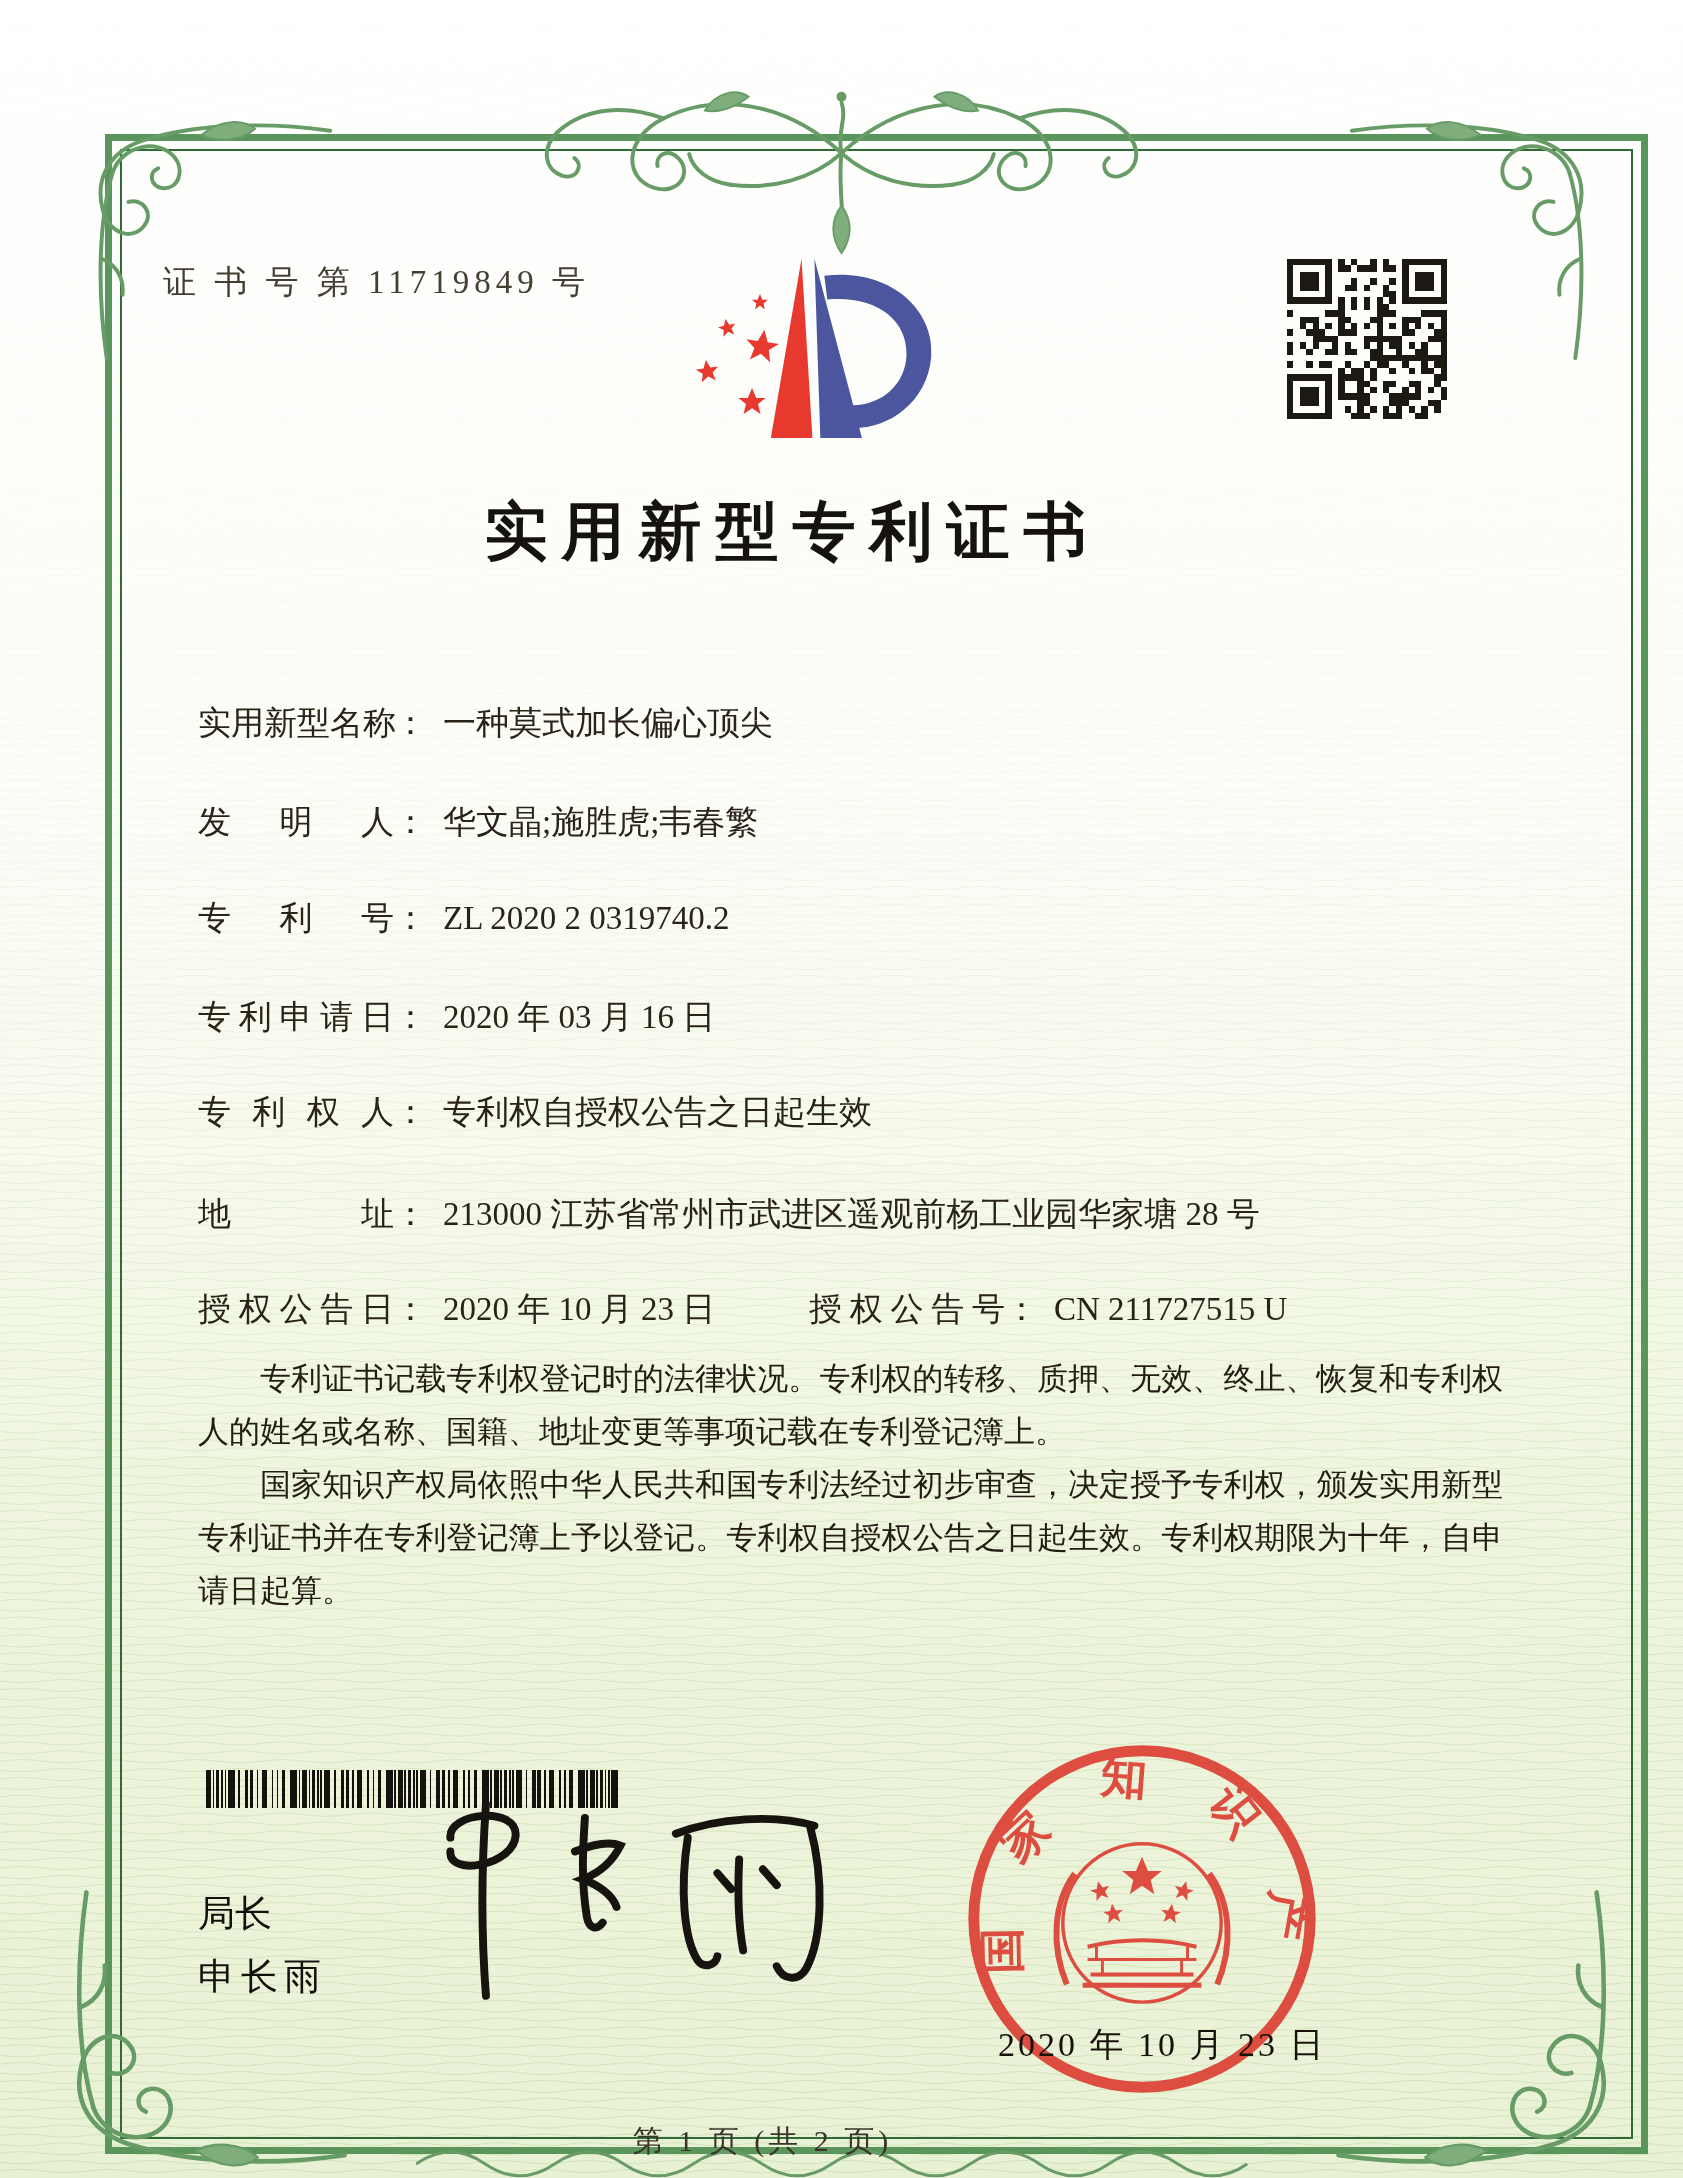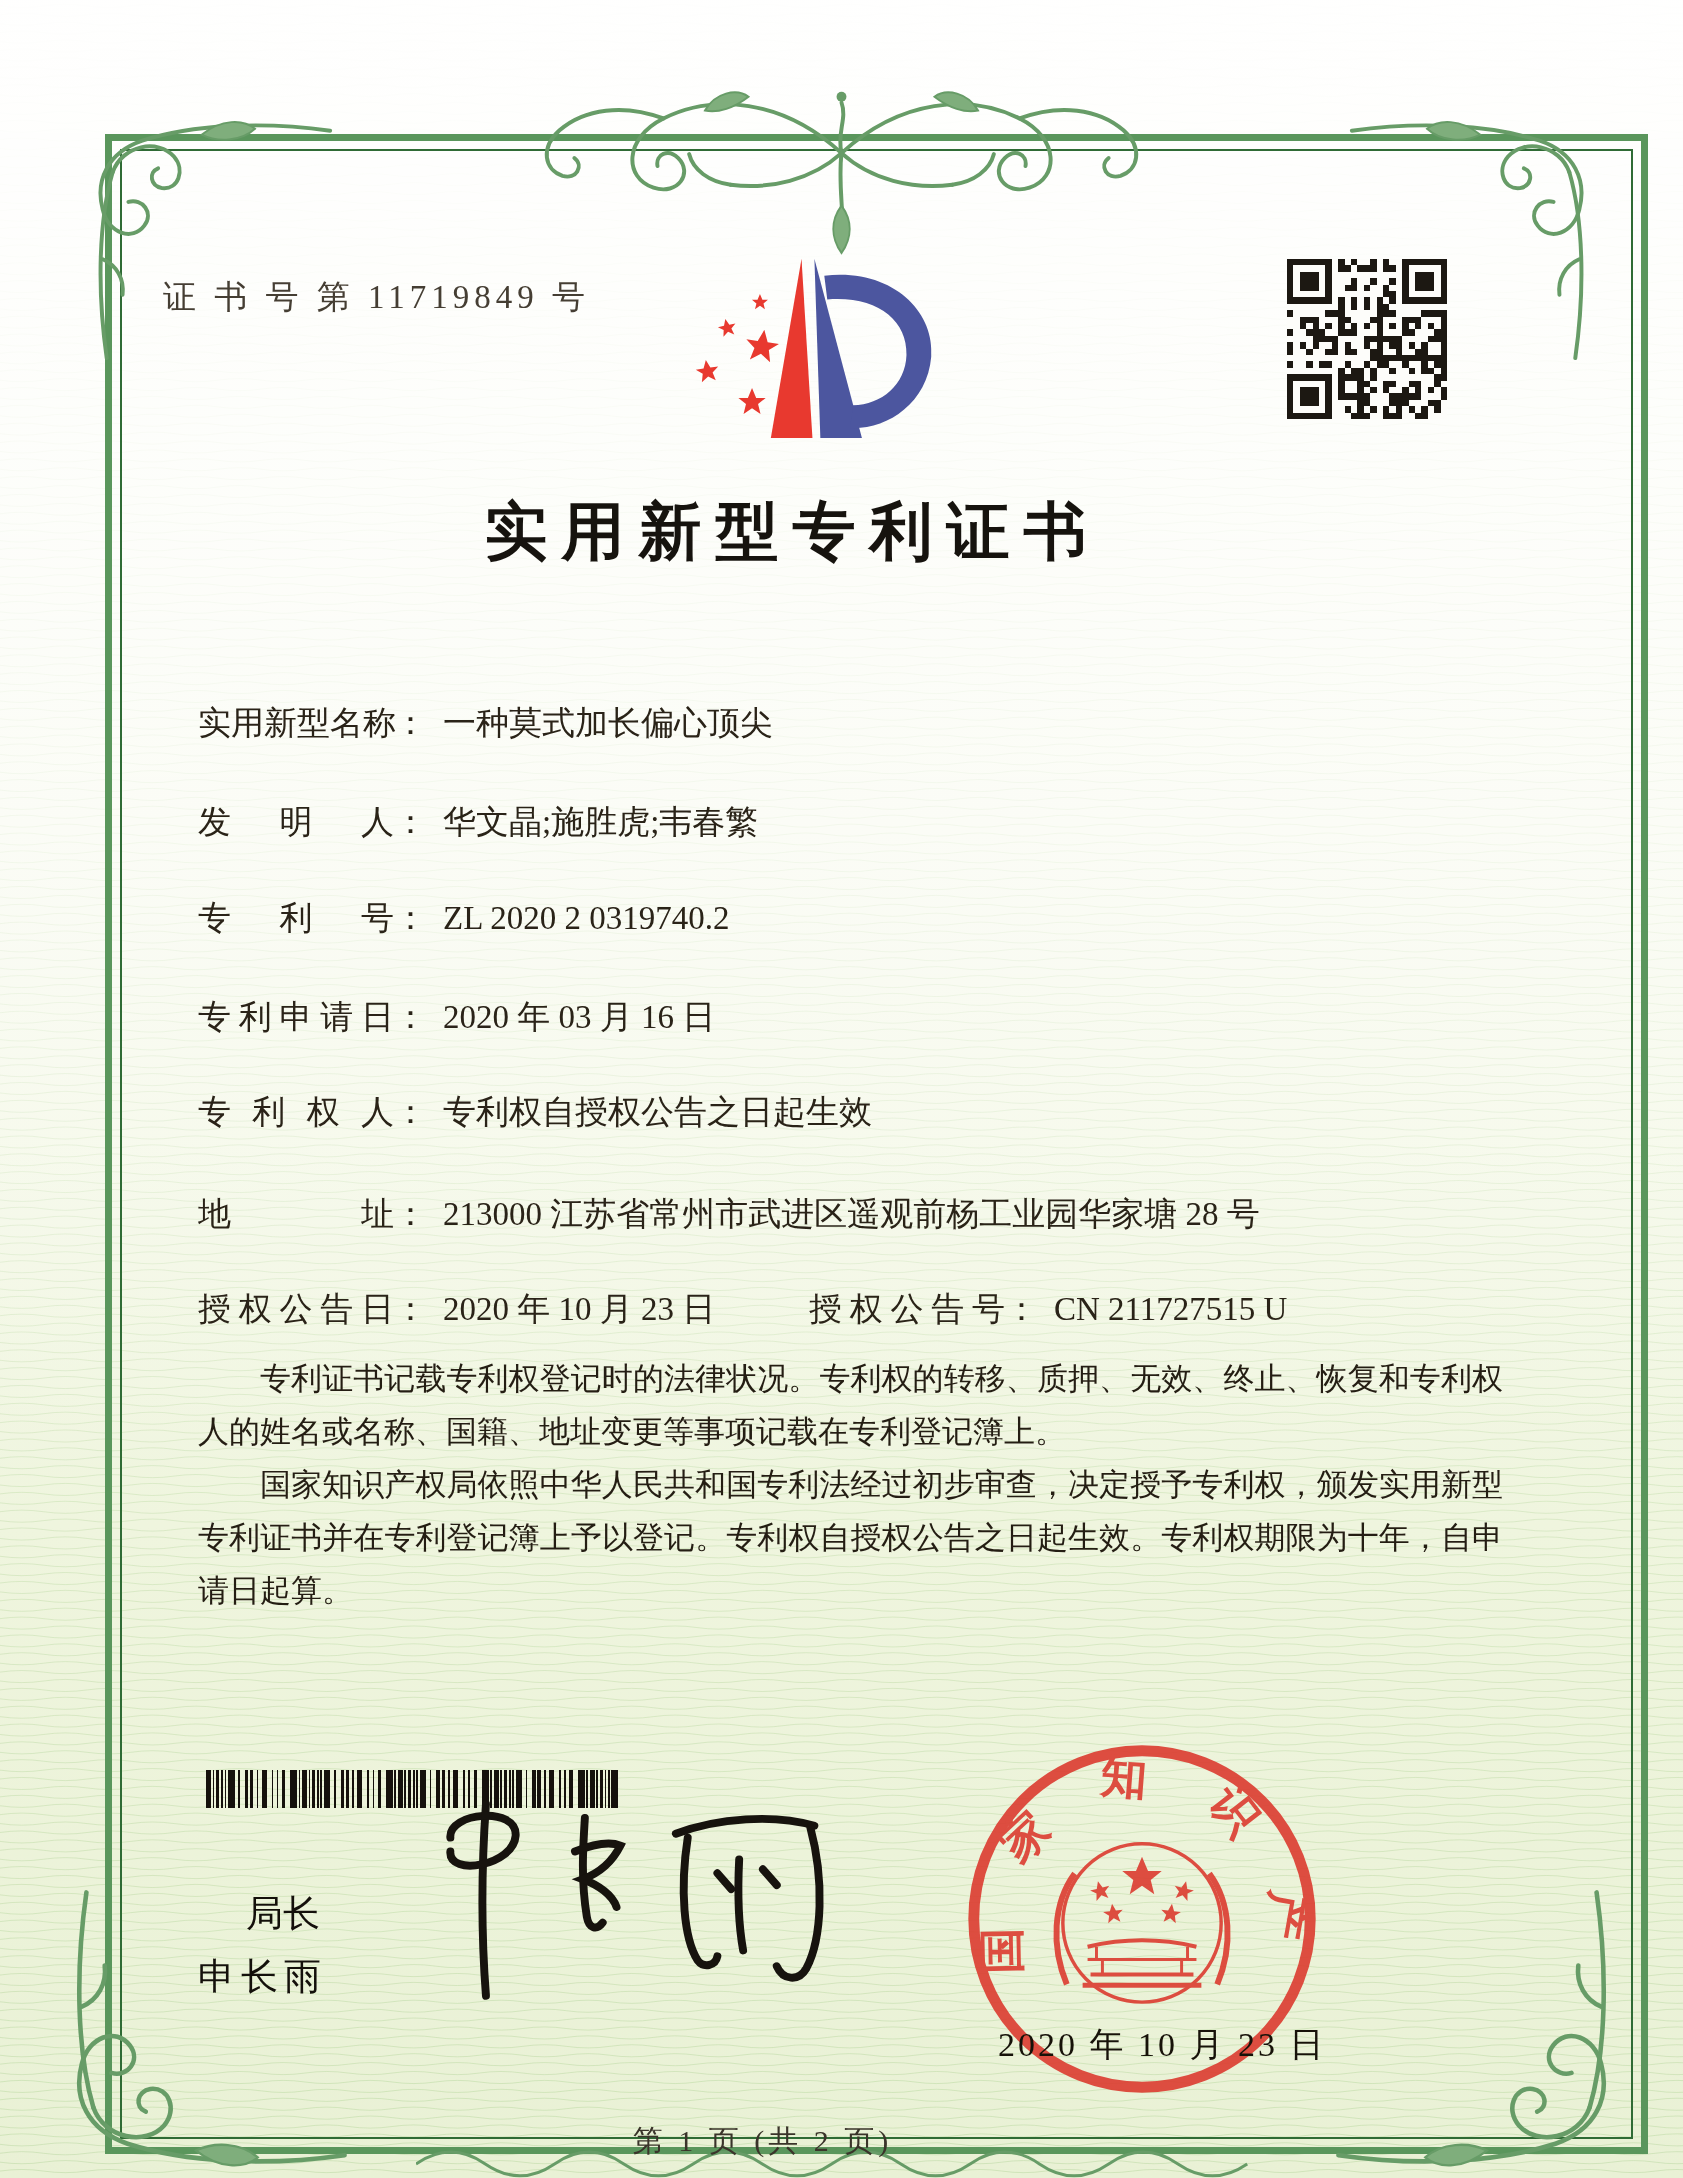--- a/index.html
+++ b/index.html
@@ -8,40 +8,40 @@
     background:linear-gradient(180deg,#fcfcf6 0%,#f8faee 38%,#eff5de 70%,#e9f1d5 100%);
     font-family:"Liberation Serif","DejaVu Serif",serif;
   }
   .waves{position:absolute;left:0;top:0;width:1683px;height:2178px;z-index:0;}
   .veil{position:absolute;inset:0;z-index:1;
     background:linear-gradient(180deg,rgba(255,255,255,.9) 0%,rgba(255,255,255,.45) 40%,rgba(255,255,255,0) 68%);}
   .frame{position:absolute;left:105px;top:134px;width:1529px;height:2006px;
     border:7px solid #5a965c;z-index:2;}
   .frame-inner{position:absolute;left:8px;top:8px;right:8px;bottom:8px;border:2px solid #2f6b35;}
   .ornament{position:absolute;z-index:3;}
-  .cert-no{position:absolute;left:163px;top:275px;font-size:33px;letter-spacing:5px;
+  .cert-no{position:absolute;left:163px;top:260px;font-size:33px;letter-spacing:5px;
     color:#453e33;z-index:4;white-space:nowrap;}
   .logo{position:absolute;left:656px;top:244px;z-index:4;}
   .qr{position:absolute;left:1287px;top:259px;width:160px;height:160px;z-index:4;
     display:grid;grid-template-columns:repeat(25,1fr);grid-template-rows:repeat(25,1fr);background:#fdfdfa;}
   .qr div{background:transparent;}
   .qr div.on{background:#1c1812;}
   .title{position:absolute;left:149px;top:489px;width:1287px;text-align:center;
     font-size:63px;font-weight:700;letter-spacing:14px;color:#16130e;z-index:4;white-space:nowrap;}
   .row{position:absolute;left:198px;font-size:33px;color:#2a2318;z-index:4;white-space:nowrap;}
   .flabel{display:inline-block;width:196px;text-align:justify;text-align-last:justify;vertical-align:top;}
   .colon{display:inline-block;margin-right:16px;}
   .fgroup2{position:absolute;left:611px;top:0;white-space:nowrap;}
   .body-text{position:absolute;left:198px;top:1352px;width:1305px;z-index:4;
     font-size:31px;line-height:53px;color:#241d13;text-align:justify;}
   .body-text p{margin:0;text-indent:2em;}
   .barcode{position:absolute;left:206px;top:1770px;width:410px;height:38px;z-index:4;
     display:flex;align-items:stretch;}
   .barcode div{background:#15110c;}
-  .sig-title{position:absolute;left:198px;top:1889px;font-size:37px;color:#14100b;z-index:4;margin-left:48px;}
+  .sig-title{position:absolute;left:198px;top:1889px;font-size:37px;color:#14100b;z-index:4;}
   .sig-name{position:absolute;left:198px;top:1952px;font-size:37px;color:#14100b;z-index:4;letter-spacing:6px;}
   .signature{position:absolute;left:391px;top:1790px;z-index:5;}
   .seal{position:absolute;left:952px;top:1729px;z-index:5;opacity:.9;}
   .seal-date{position:absolute;left:998px;top:2022px;font-size:34px;letter-spacing:3px;
     color:#171209;z-index:6;white-space:nowrap;}
   .footer{position:absolute;left:119px;top:2121px;width:1287px;text-align:center;
     font-size:30px;color:#3a342a;z-index:6;letter-spacing:4px;}
 </style>
 </head>
 <body>

